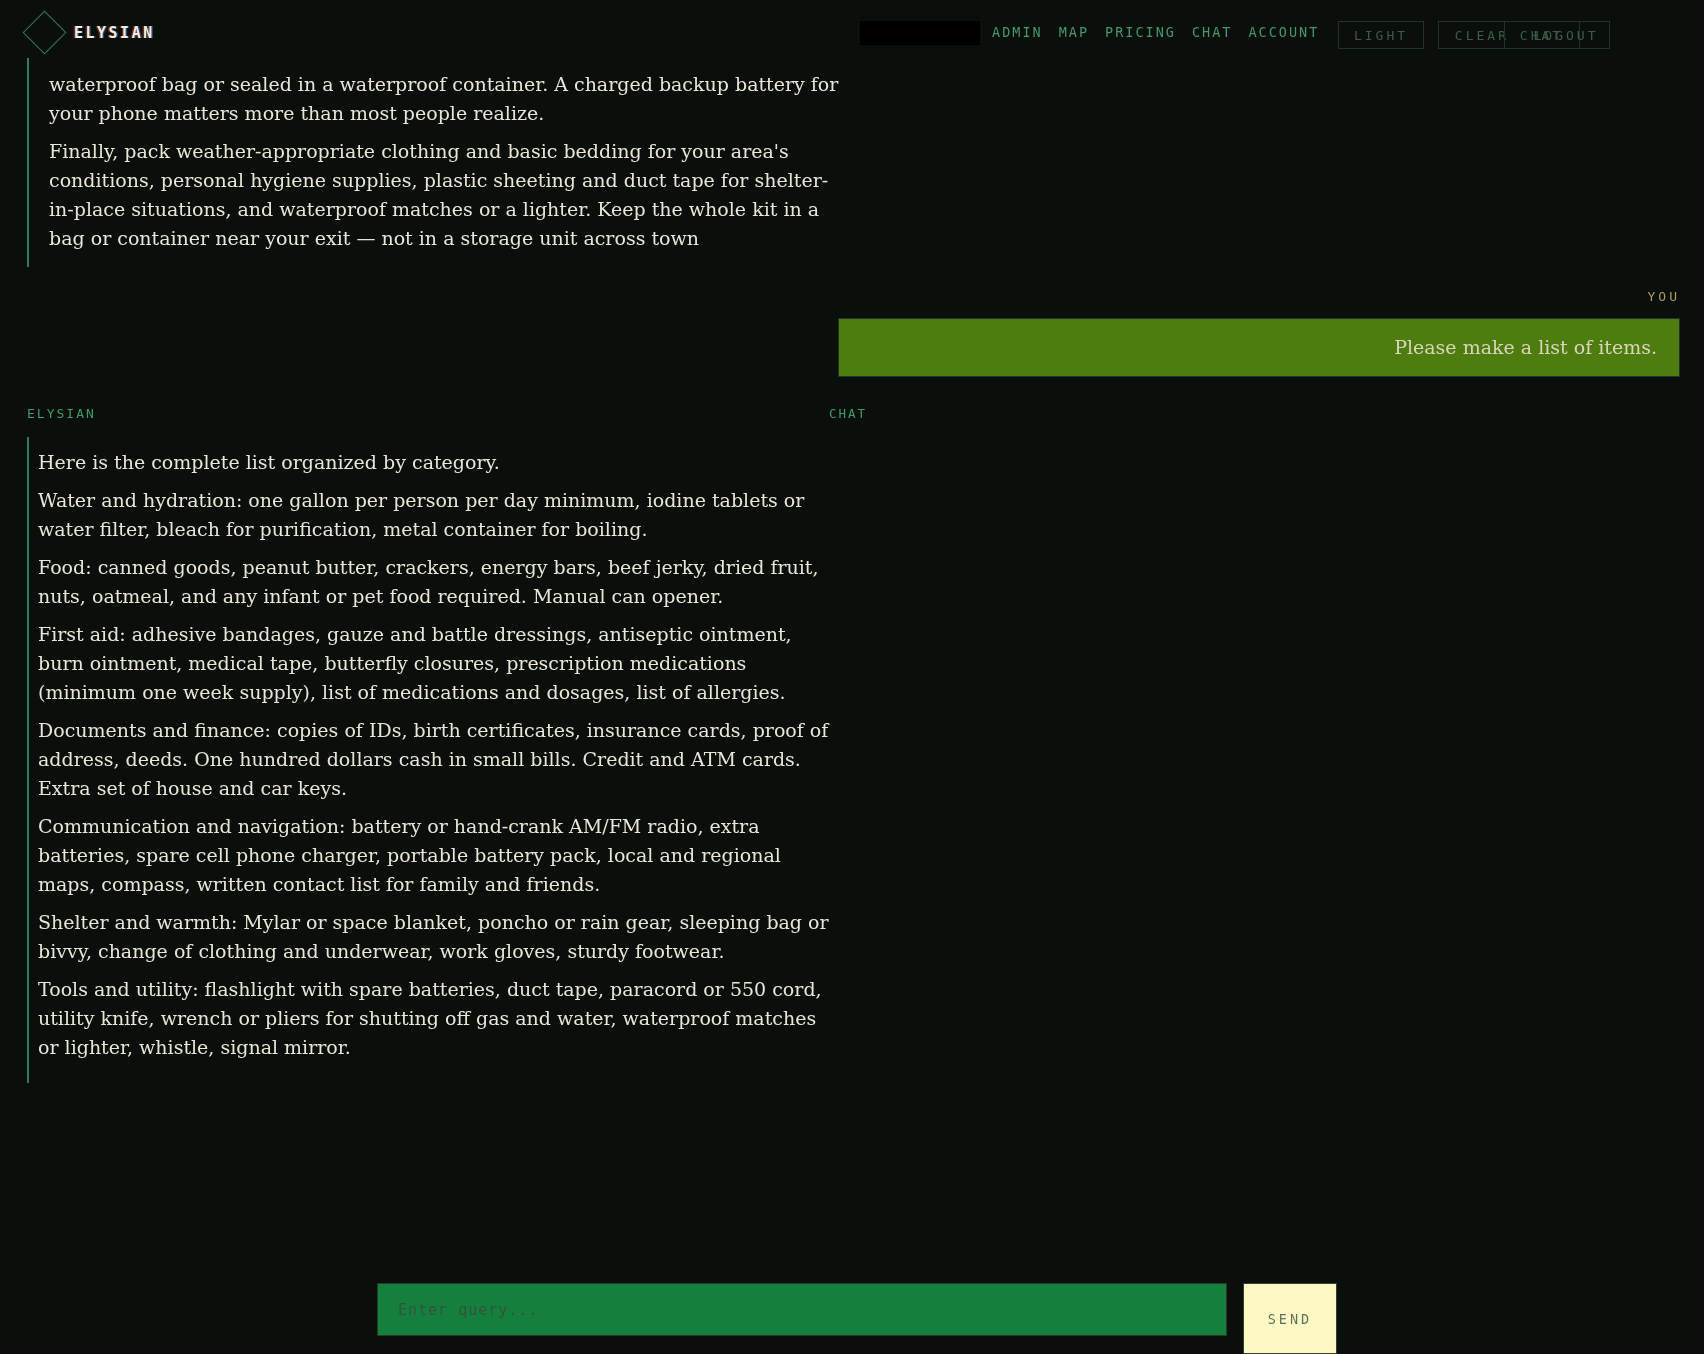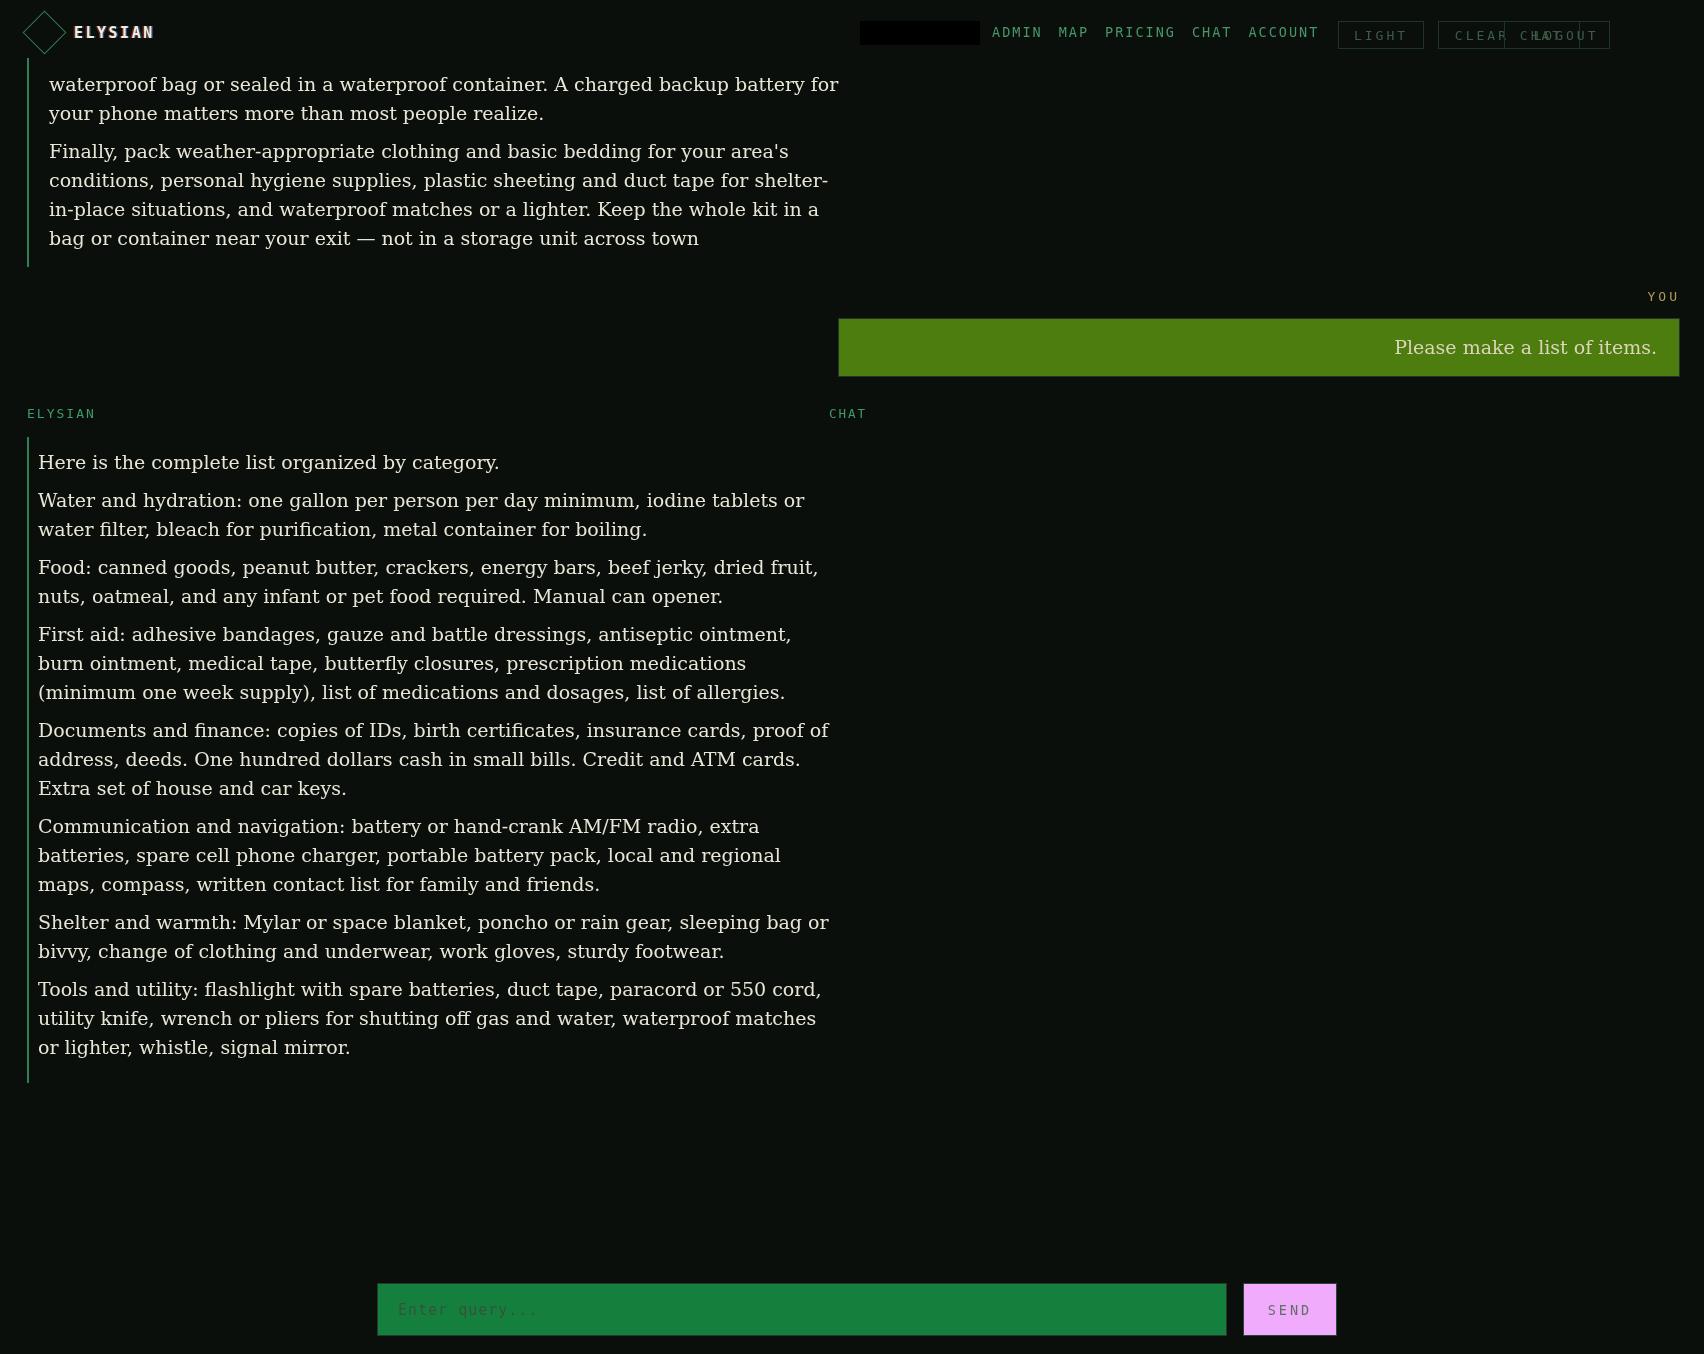--- a/index.html
+++ b/index.html
@@ -180,22 +180,22 @@
     color: #cfe0d2;
     outline: none;
   }
   .query-input::placeholder {
     color: #35523f;
     opacity: 1;
   }
   .send-btn {
     position: absolute;
     left: 1243px; top: 1283px;
-    width: 94px; height: 53px;
-    background: #f0abfc;
+    width: 94px; height: 71px;
+    background: #fef9c3;
     border: 1px solid #2b4534;
     box-sizing: border-box;
     color: #5f6f61;
     font-family: "DejaVu Sans Mono", monospace;
     font-size: 13.5px;
     letter-spacing: 3px;
     cursor: pointer;
   }
 </style>
 </head>

